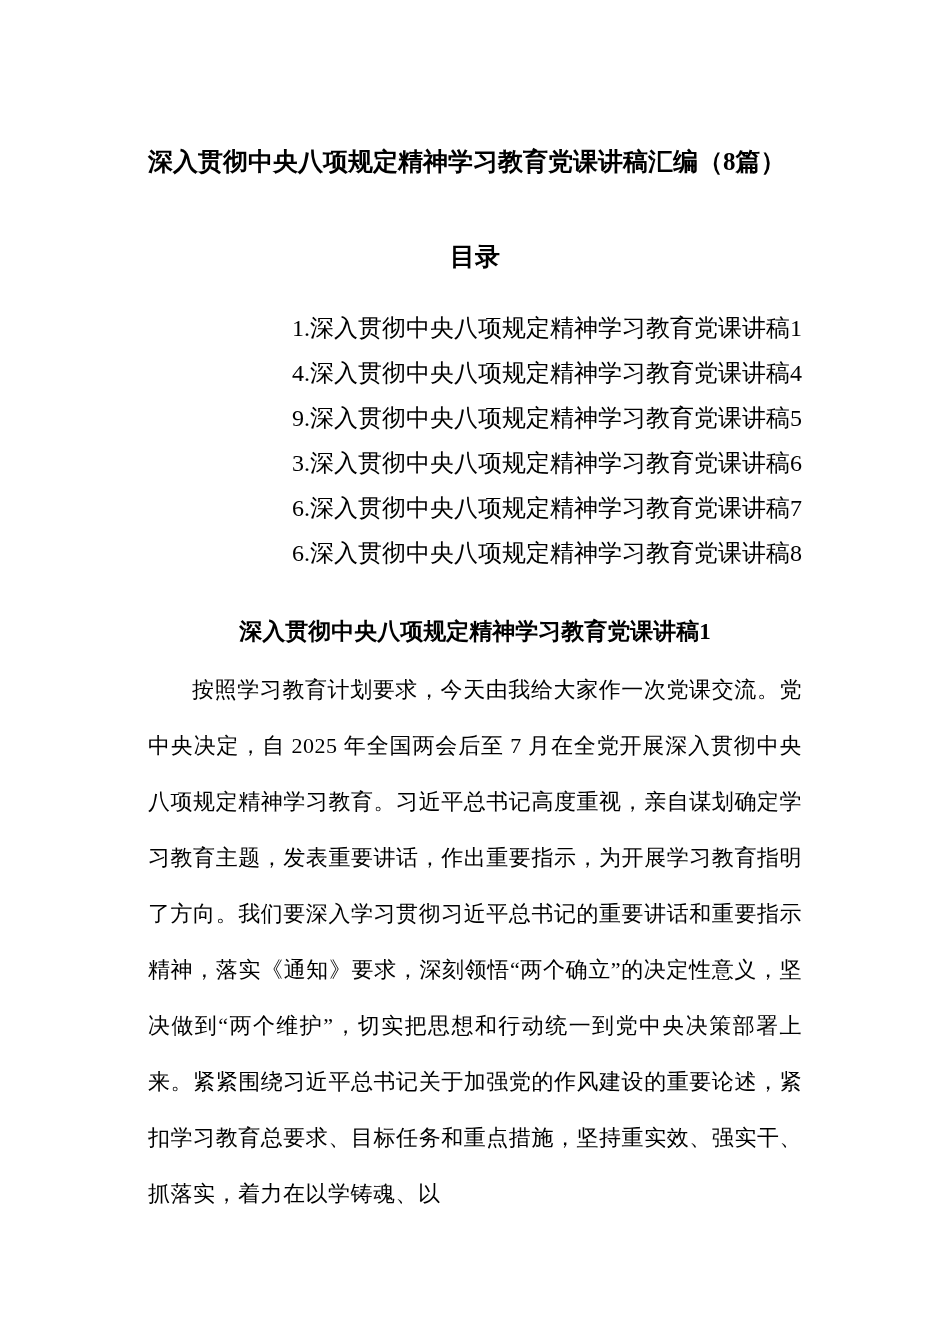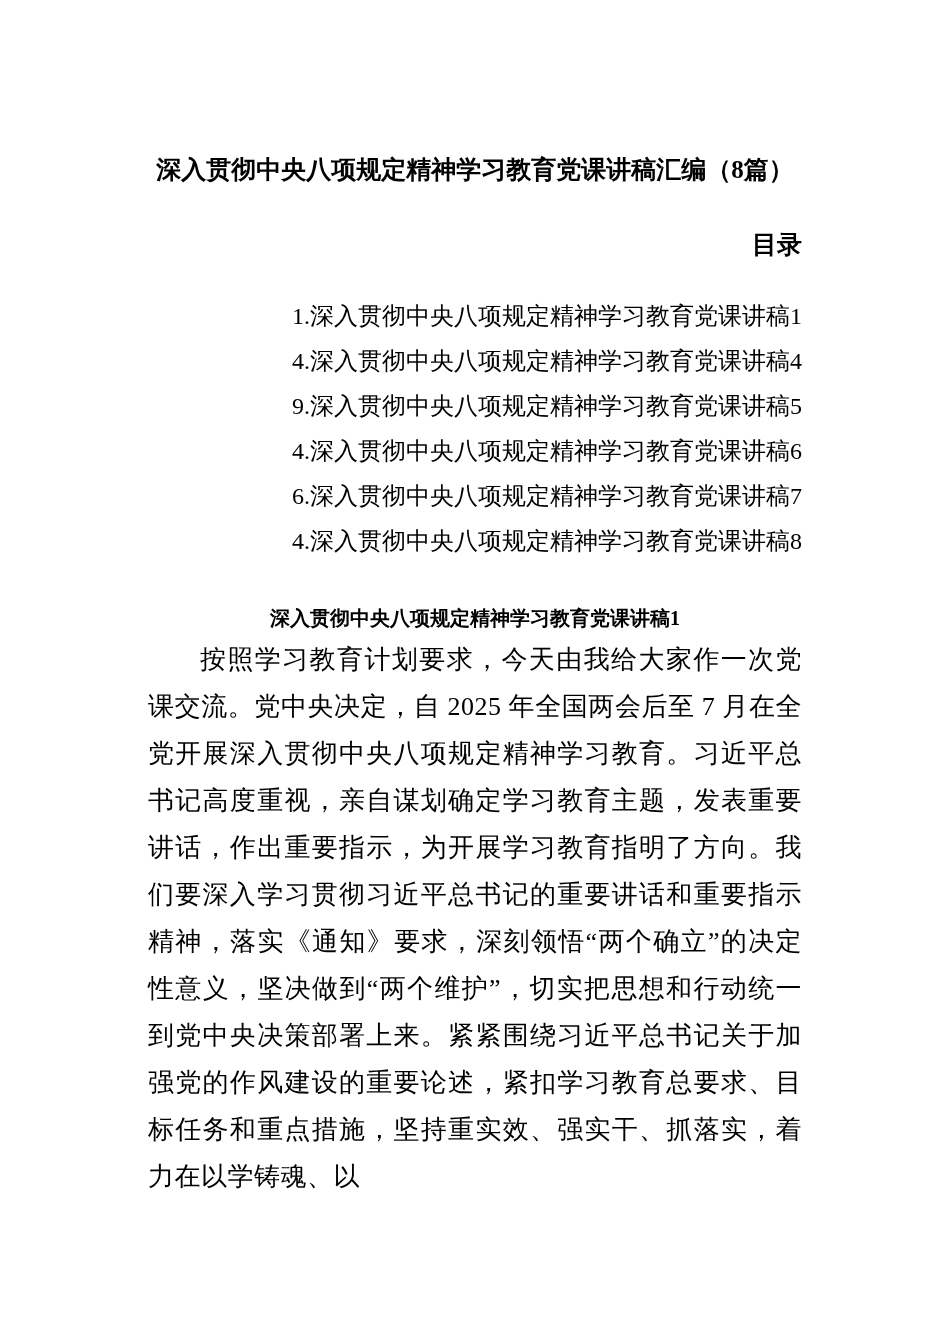--- a/index.html
+++ b/index.html
@@ -15,73 +15,73 @@
     color: #000000;
   }
   .page {
     box-sizing: border-box;
     width: 950px;
     height: 1344px;
     padding: 144px 148px 0 148px;
     background: #ffffff;
   }
   .doc-title {
-    margin: 8px;
+    margin: 0;
+    font-size: 25px;
+    font-weight: bold;
+    text-align: left;
+    line-height: 1.4;
+  }
+  .toc-heading {
+    margin: 60px 0 0 0;
     font-size: 25px;
     font-weight: bold;
     text-align: center;
-    line-height: 1.4;
-  }
-  .toc-heading {
-    margin: 40px 0 0 0;
-    font-size: 25px;
-    font-weight: bold;
-    text-align: right;
     line-height: 1.4;
   }
   .toc {
     margin-top: 32px;
   }
   .toc-item {
     font-size: 24px;
     line-height: 45px;
     text-align: right;
     white-space: nowrap;
   }
   .section-heading {
     margin: 40px 0 0 0;
-    font-size: 20px;
+    font-size: 23px;
     font-weight: bold;
     text-align: center;
     line-height: 1.4;
   }
   .body-text {
-    margin: 4px 0 0 0;
-    font-size: 26px;
-    line-height: 47px;
+    margin: 14px 0 0 0;
+    font-size: 22px;
+    line-height: 56px;
     text-align: justify;
     text-indent: 2em;
     letter-spacing: 0.5px;
   }
 </style>
 </head>
 <body>
 
 <div class="page">
 
   <h1 class="doc-title">深入贯彻中央八项规定精神学习教育党课讲稿汇编（8篇）</h1>
 
   <h2 class="toc-heading">目录</h2>
 
   <div class="toc">
     <div class="toc-item">1.深入贯彻中央八项规定精神学习教育党课讲稿1</div>
     <div class="toc-item">4.深入贯彻中央八项规定精神学习教育党课讲稿4</div>
     <div class="toc-item">9.深入贯彻中央八项规定精神学习教育党课讲稿5</div>
-    <div class="toc-item">4.深入贯彻中央八项规定精神学习教育党课讲稿6</div>
+    <div class="toc-item">3.深入贯彻中央八项规定精神学习教育党课讲稿6</div>
     <div class="toc-item">6.深入贯彻中央八项规定精神学习教育党课讲稿7</div>
-    <div class="toc-item">4.深入贯彻中央八项规定精神学习教育党课讲稿8</div>
+    <div class="toc-item">6.深入贯彻中央八项规定精神学习教育党课讲稿8</div>
   </div>
 
   <h2 class="section-heading">深入贯彻中央八项规定精神学习教育党课讲稿1</h2>
 
   <p class="body-text">按照学习教育计划要求，今天由我给大家作一次党课交流。党中央决定，自 2025 年全国两会后至 7 月在全党开展深入贯彻中央八项规定精神学习教育。习近平总书记高度重视，亲自谋划确定学习教育主题，发表重要讲话，作出重要指示，为开展学习教育指明了方向。我们要深入学习贯彻习近平总书记的重要讲话和重要指示精神，落实《通知》要求，深刻领悟“两个确立”的决定性意义，坚决做到“两个维护”，切实把思想和行动统一到党中央决策部署上来。紧紧围绕习近平总书记关于加强党的作风建设的重要论述，紧扣学习教育总要求、目标任务和重点措施，坚持重实效、强实干、抓落实，着力在以学铸魂、以</p>
 
 </div>
 
 </body></html>

